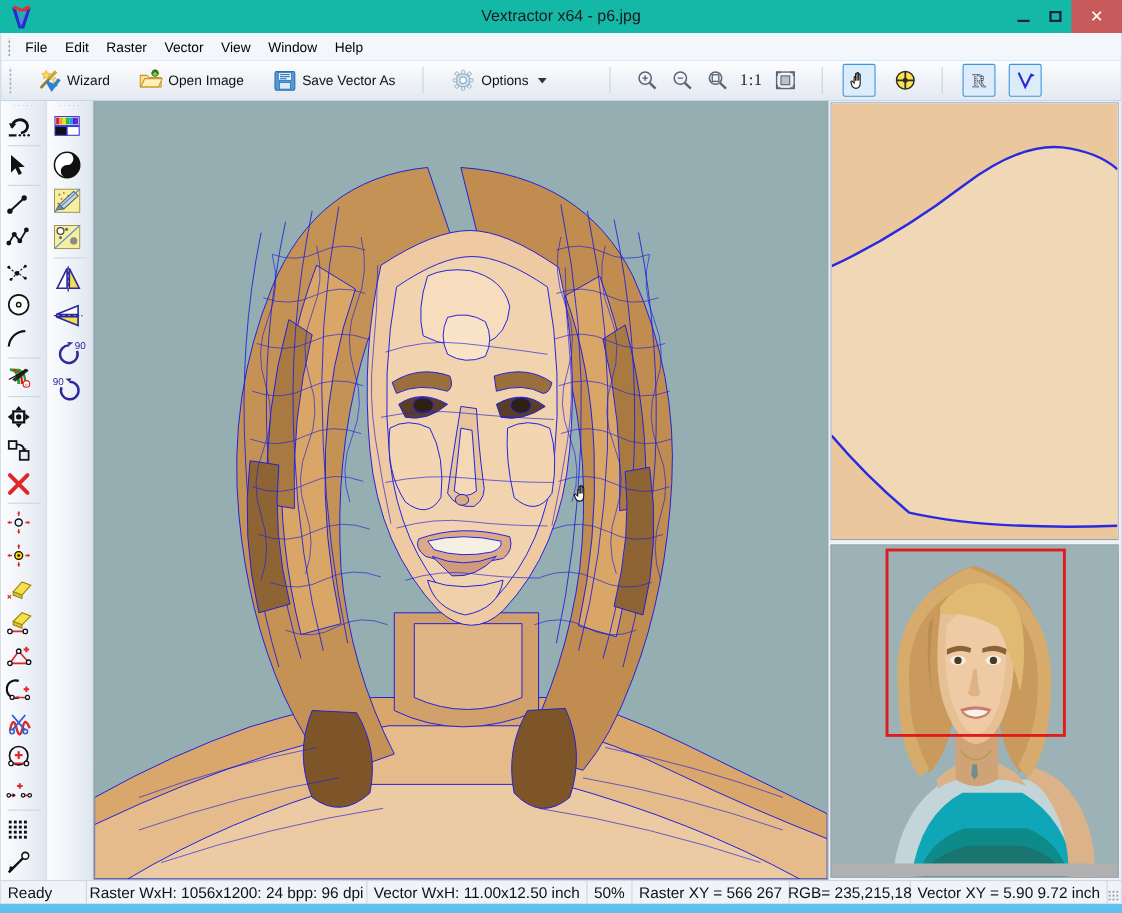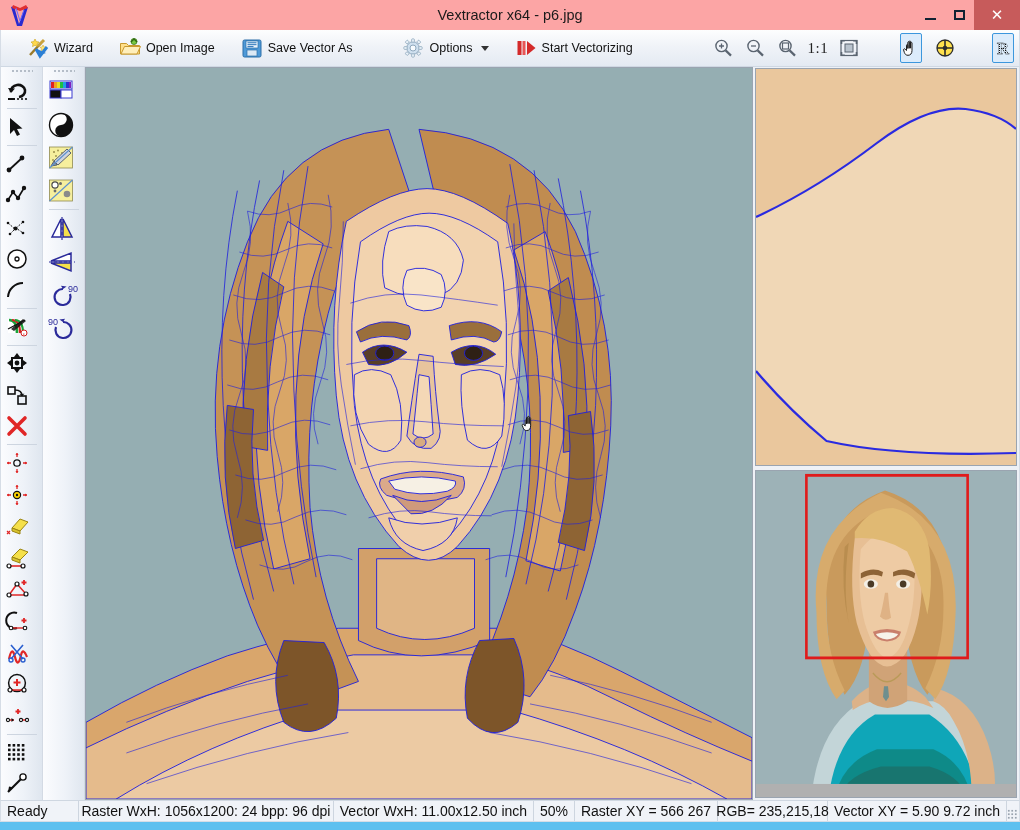--- a/index.html
+++ b/index.html
@@ -12,21 +12,21 @@
   .window {
     width: 1020px; height: 830px;
     background: #5ec0ef;
     display: flex; flex-direction: column;
     position: relative;
   }
 
   
   .titlebar {
     height: 30px; flex: 0 0 30px;
-    background: #fca5a5;
+    background: #14b8a6;
     display: flex; align-items: center;
     position: relative;
   }
   .app-logo {
     width: 30px; height: 26px; margin-left: 6px;
     position: relative; flex: 0 0 30px;
   }
   .app-logo svg { display:block; }
   .title-text {
     position: absolute; left: 0; right: 0; top: 0;
@@ -197,20 +197,30 @@
       <div class="win-btn">
           <div class="dash"></div>
         </div>
       <div class="win-btn">
           <div class="box"></div>
         </div>
       <div class="win-btn close">✕</div>
     </div>
   </div>
 
+  <div class="menubar">
+    <div class="grip-dots"></div>
+    <div class="menu-item">File</div>
+    <div class="menu-item">Edit</div>
+    <div class="menu-item">Raster</div>
+    <div class="menu-item">Vector</div>
+    <div class="menu-item">View</div>
+    <div class="menu-item">Window</div>
+    <div class="menu-item">Help</div>
+  </div>
 
   <div class="toolbar">
     <div class="tb-grip"></div>
 
     <div class="tb-btn">
       <span class="tb-icon">
         <svg width="22" height="22" viewBox="0 0 22 22">
           <path d="M3 18 L14 6" stroke="#9a7b2a" stroke-width="2.4" fill="none"></path>
           <path d="M11 9 L17 3" stroke="#c9a23c" stroke-width="3" fill="none"></path>
           <path d="M8 2 l1.3 2.6 2.7.4-2 1.9.5 2.7-2.5-1.3-2.5 1.3.5-2.7-2-1.9 2.7-.4z" fill="#ffd84d" stroke="#caa21f" stroke-width=".6"></path>
@@ -267,30 +277,20 @@
             <rect x="15.2" y="3.6" width="3.2" height="2.8" rx="1" transform="rotate(45 16.8 5)"></rect>
             <rect x="3.6" y="15.2" width="3.2" height="2.8" rx="1" transform="rotate(45 5.2 16.6)"></rect>
           </g>
           <circle cx="11" cy="11" r="3" fill="#f7fbfe" stroke="#8fa8bd" stroke-width="1"></circle>
         </svg>
       </span>
       <span>Options</span>
       <span class="caret"></span>
     </div>
 
-    <div class="tb-btn">
-      <span class="tb-icon">
-        <svg width="22" height="22" viewBox="0 0 22 22">
-          <rect x="2.5" y="4" width="4" height="14" fill="#d42a2a"></rect>
-          <rect x="7.5" y="4" width="3" height="14" fill="#e85555"></rect>
-          <path d="M12 4 L20.5 11 L12 18 Z" fill="#d42a2a"></path>
-        </svg>
-      </span>
-      <span>Start Vectorizing</span>
-    </div>
 
     <div class="tb-sep" style="margin-left:38px"></div>
 
     <div class="tb-zoomgrp">
       <div class="tb-toggle">
         <svg class="tb-icon-sm" viewBox="0 0 20 20">
             <circle cx="8.5" cy="8" r="5.6" fill="none" stroke="#5a6470" stroke-width="1.4"></circle>
             <path d="M12.6 12.4 L18 17.6" stroke="#5a6470" stroke-width="2.2"></path>
             <path d="M6 8h5M8.5 5.5v5" stroke="#5a6470" stroke-width="1.3"></path>
           </svg>

